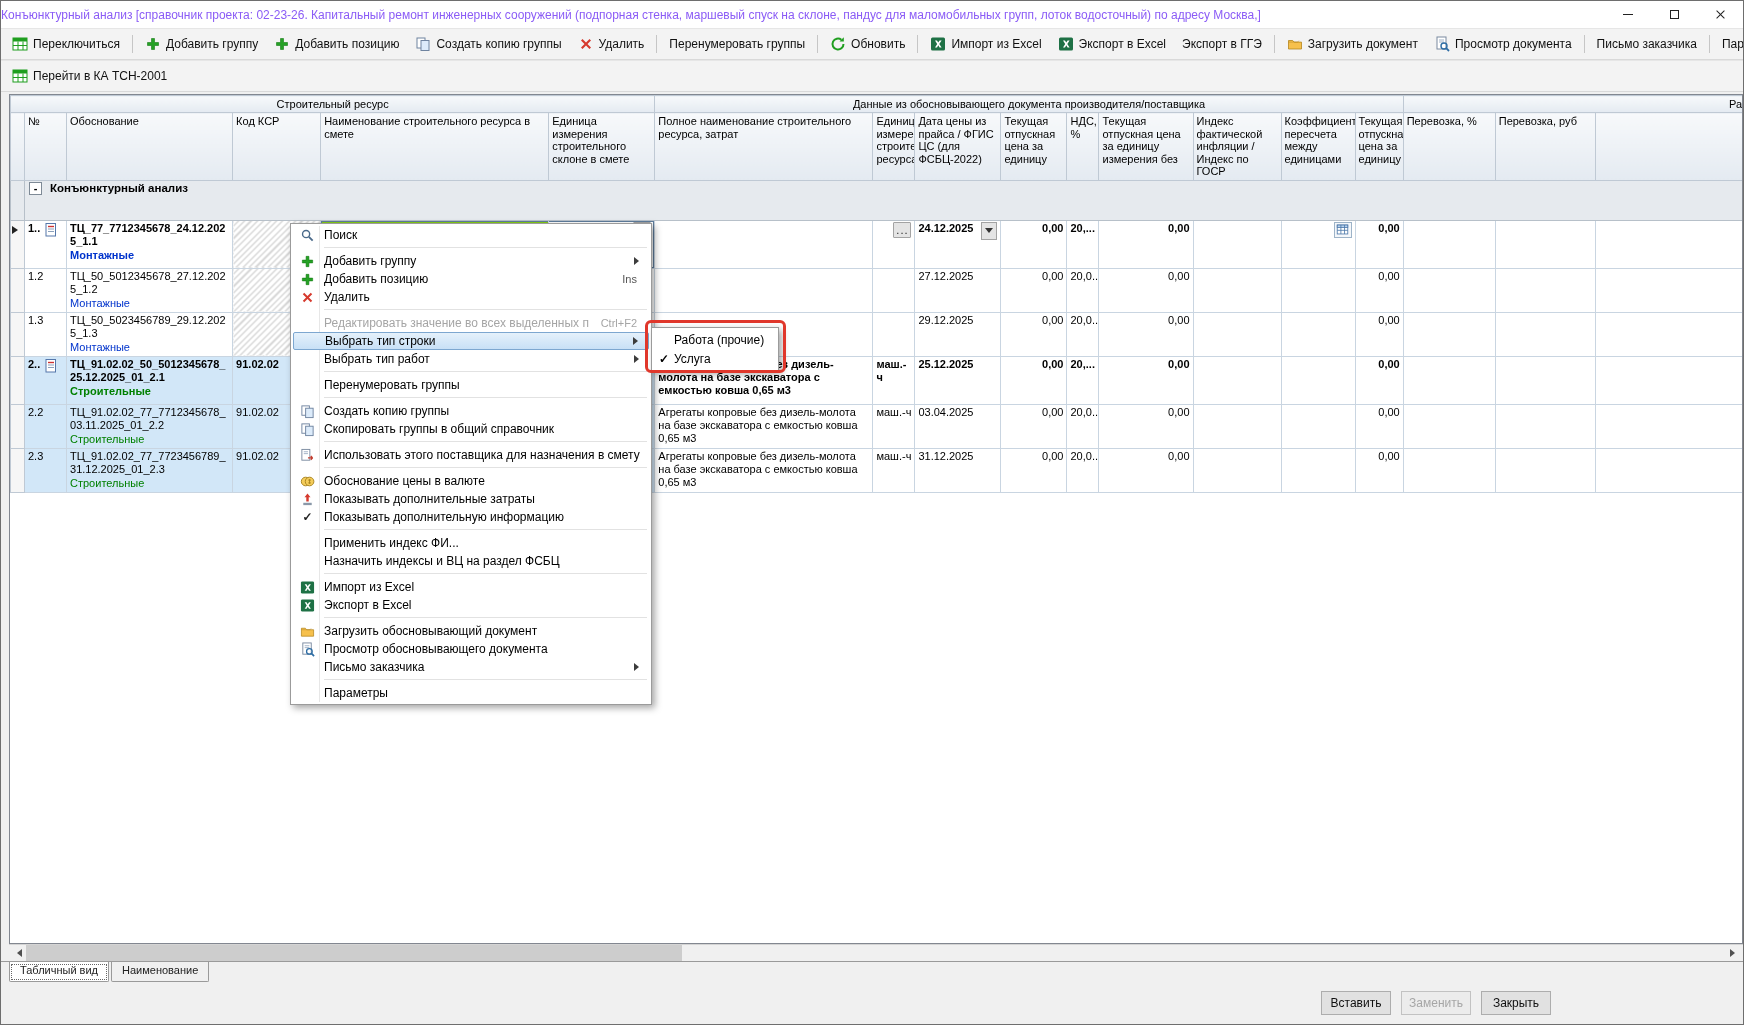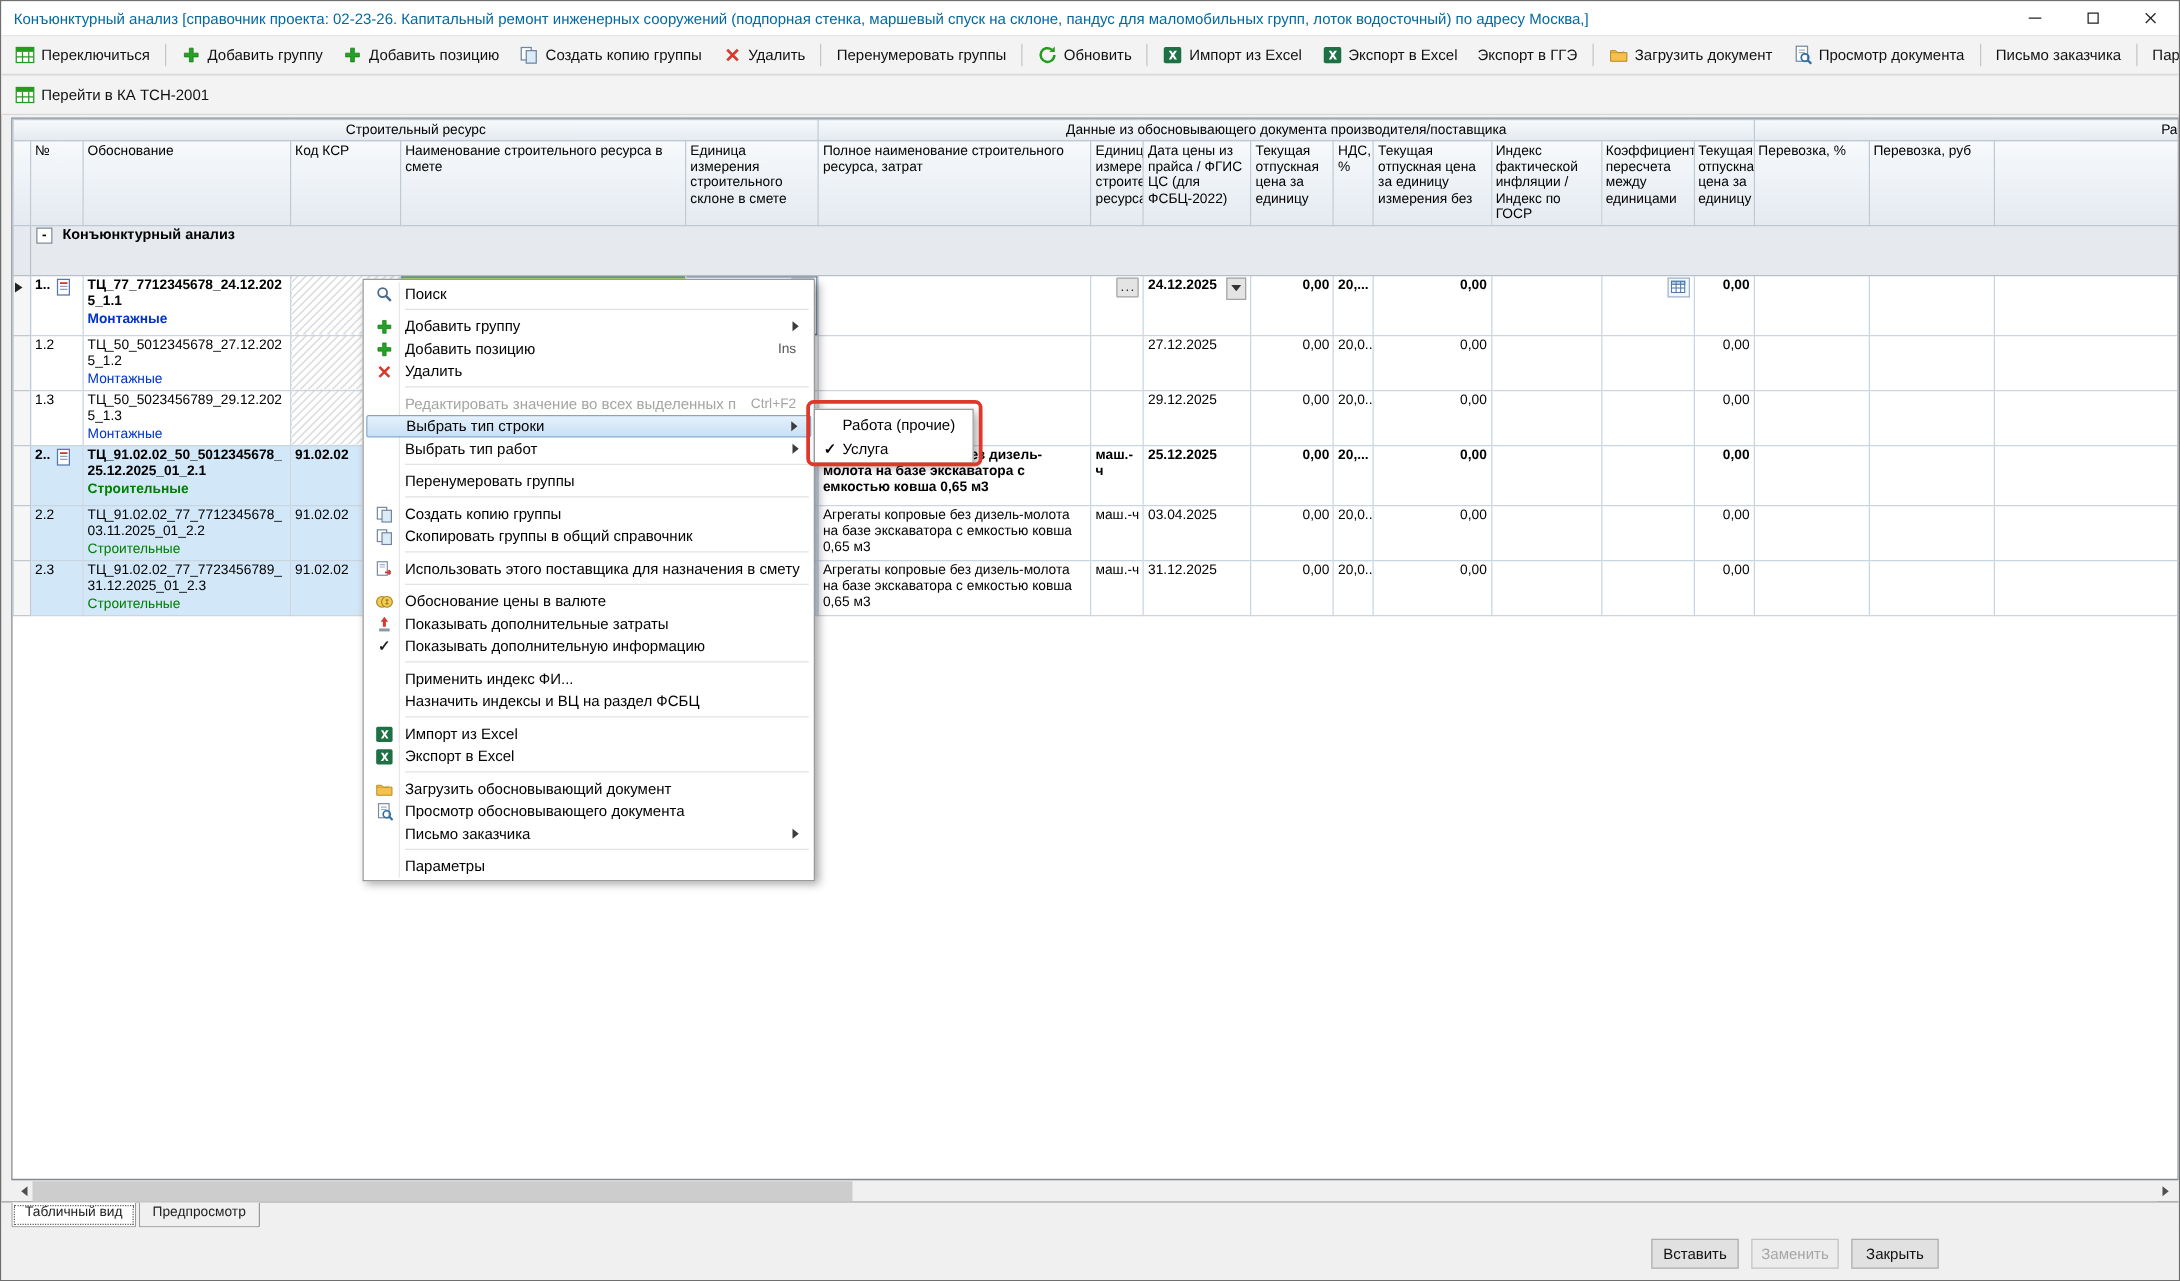--- a/index.html
+++ b/index.html
@@ -3,21 +3,21 @@
 <meta charset="utf-8">
 <style>
   * { box-sizing: border-box; }
   html,body { margin:0; padding:0; background:#555; }
   body { font-family:"Liberation Sans", sans-serif; }
   .window { width:1744px; height:1025px; background:#f0f0f0; border:1px solid #6e6e6e;
             display:flex; flex-direction:column; position:relative; overflow:hidden; }
 
   
   .titlebar { height:27px; background:#ffffff; display:flex; align-items:center; flex:none; }
-  .title-text { flex:1; font-size:12px; color:#0369a1; padding-left:10px; white-space:nowrap; overflow:hidden; }
+  .title-text { flex:1; font-size:12px; color:#8b5cf6; white-space:nowrap; overflow:hidden; }
   .win-controls { display:flex; height:100%; }
   .win-btn { width:46px; height:100%; display:flex; align-items:center; justify-content:center; }
   .glyph-min { width:10px; height:1px; background:#222; display:block; }
   .glyph-max { width:9px; height:9px; border:1px solid #222; display:block; }
   .glyph-close { position:relative; width:11px; height:11px; display:block; }
   .glyph-close::before,.glyph-close::after { content:""; position:absolute; left:5px; top:0; width:1px; height:11px; background:#222; }
   .glyph-close::before { transform:rotate(45deg); } .glyph-close::after { transform:rotate(-45deg); }
 
   
   .toolbar { height:28px; background:#f3f3f3; border-top:1px solid #e6e6e6; border-bottom:1px solid #d9d9d9;
@@ -587,21 +587,21 @@
     <div class="scroll-track">
       <div class="scroll-thumb"></div>
     </div>
     <div class="scroll-arrow">
         <span class="tri-right"></span>
       </div>
   </div>
 
   <div class="tabs-row">
     <div class="tab active">Табличный вид</div>
-    <div class="tab">Предпросмотр</div>
+    <div class="tab">Наименование</div>
   </div>
 
   <div class="bottombar">
     <button class="btn">Вставить</button>
     <button class="btn disabled">Заменить</button>
     <button class="btn">Закрыть</button>
   </div>
 
   <div class="context-menu" id="ctxmenu">
       <div class="menu-item">

